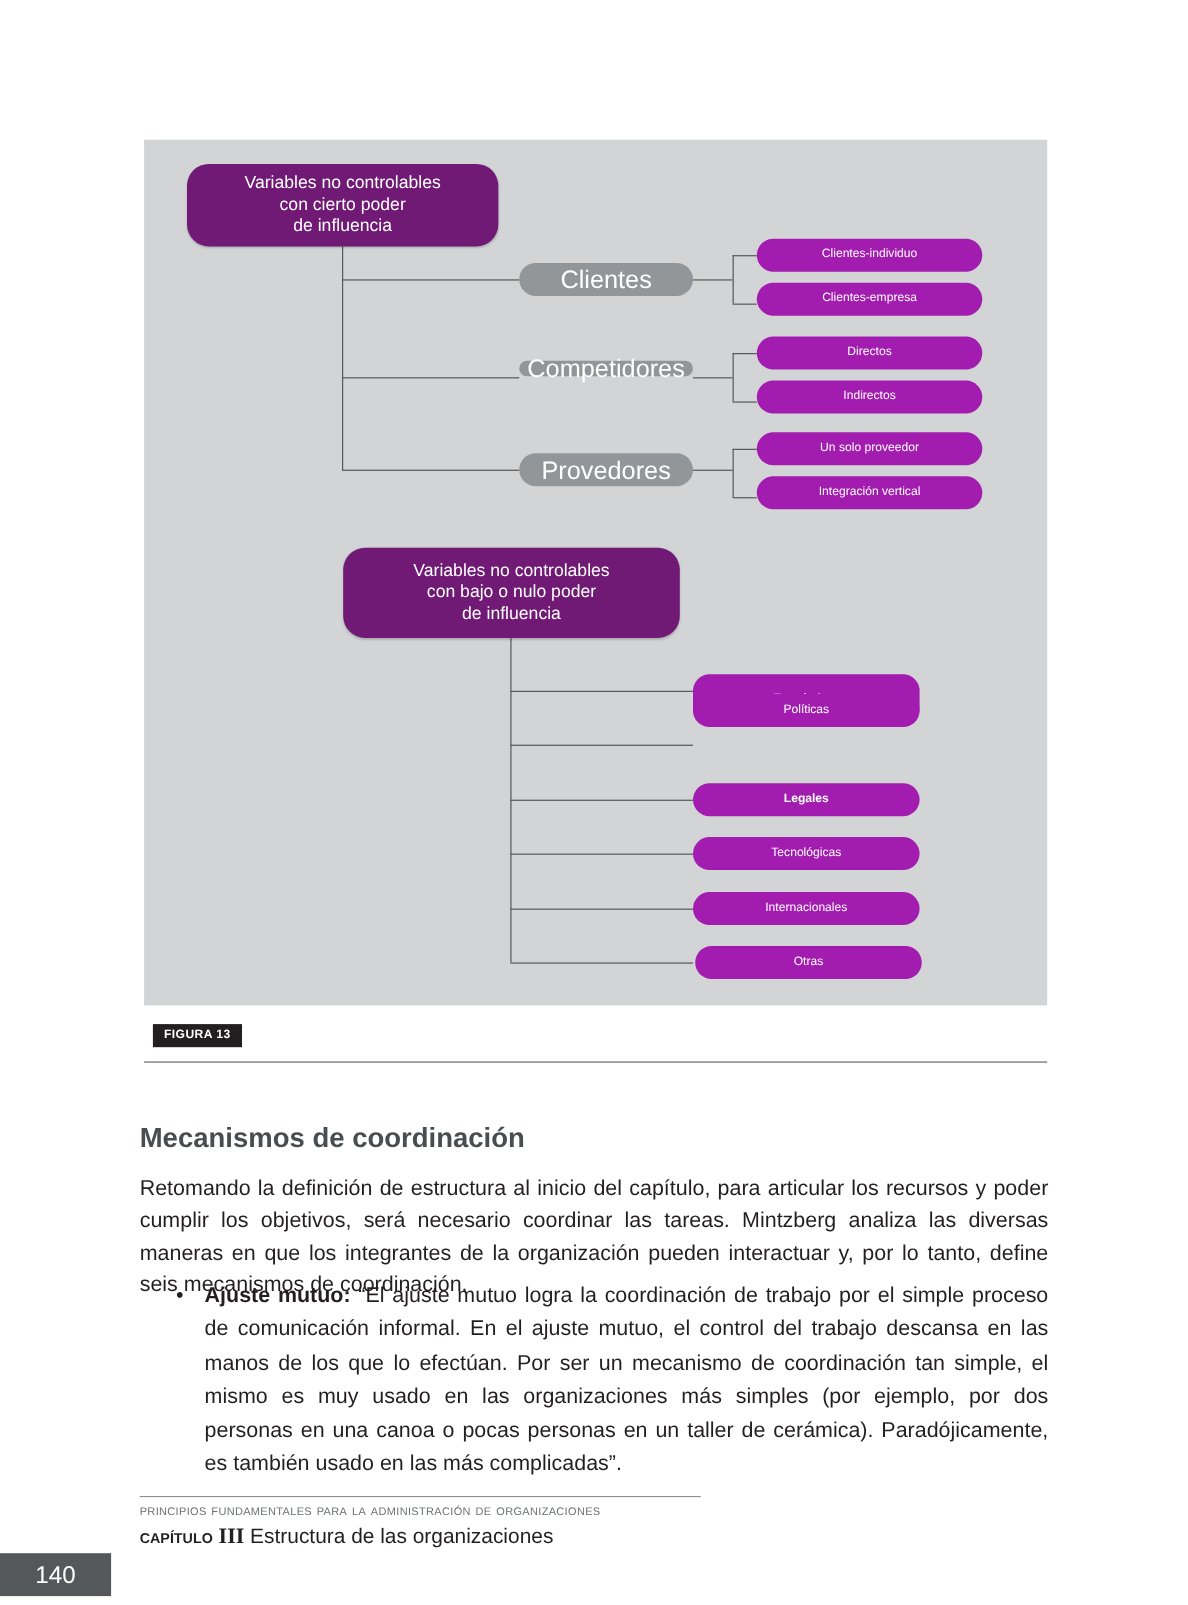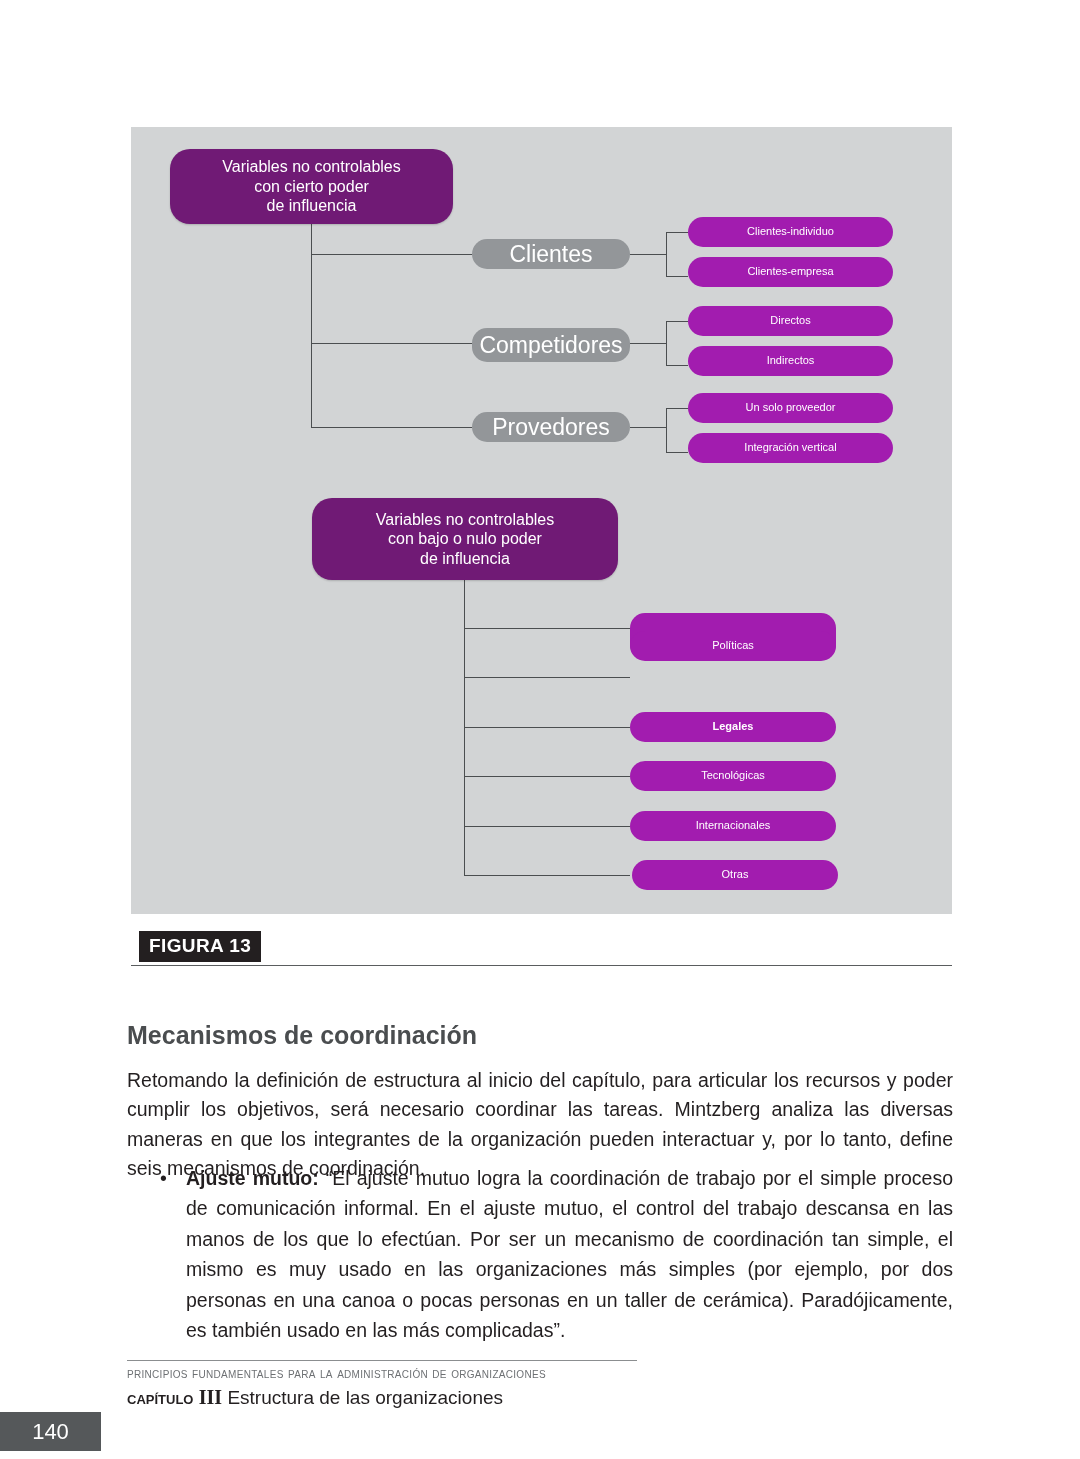--- a/index.html
+++ b/index.html
@@ -77,21 +77,21 @@
     width: 821px;
     height: 40px;
   }
   .fig-tag {
     position: absolute;
     left: 8px;
     top: 2px;
     background: #231f20;
     color: #ffffff;
     font-weight: bold;
-    font-size: 19px;
+    font-size: 11px;
     letter-spacing: 0.4px;
     padding: 4px 10px 5px 10px;
   }
   .fig-caption-text {
     position: absolute;
     left: 128px;
     top: 5px;
     font-size: 18.5px;
     color: #231f20;
   }
@@ -205,21 +205,21 @@
     </span>
   </div>
 
   <div class="vline" style="left:180px; top:97px; height:204px;"></div>
 
   <div class="hline" style="left:180px; top:127px; width:161px;"></div>
   <div class="hline" style="left:180px; top:216px; width:161px;"></div>
   <div class="hline" style="left:180px; top:300px; width:161px;"></div>
 
   <div class="node mid" style="left:341px; top:112px; width:158px; height:30px;">Clientes</div>
-  <div class="node mid" style="left:341px; top:201px; width:158px; height:34px;">Competidores</div>
+  <div class="node mid" style="left:341px; top:201px; width:158px; height:14px;">Competidores</div>
   <div class="node mid" style="left:341px; top:285px; width:158px; height:30px;">Provedores</div>
 
   <div class="hline" style="left:499px; top:127px; width:36px;"></div>
   <div class="vline" style="left:535px; top:105px; height:44px;"></div>
   <div class="hline" style="left:535px; top:105px; width:22px;"></div>
   <div class="hline" style="left:535px; top:149px; width:22px;"></div>
   <div class="node leaf" style="left:557px; top:90px; width:205px; height:30px;">Clientes-individuo</div>
   <div class="node leaf" style="left:557px; top:130px; width:205px; height:30px;">Clientes-empresa</div>
 
   <div class="hline" style="left:499px; top:216px; width:36px;"></div>

